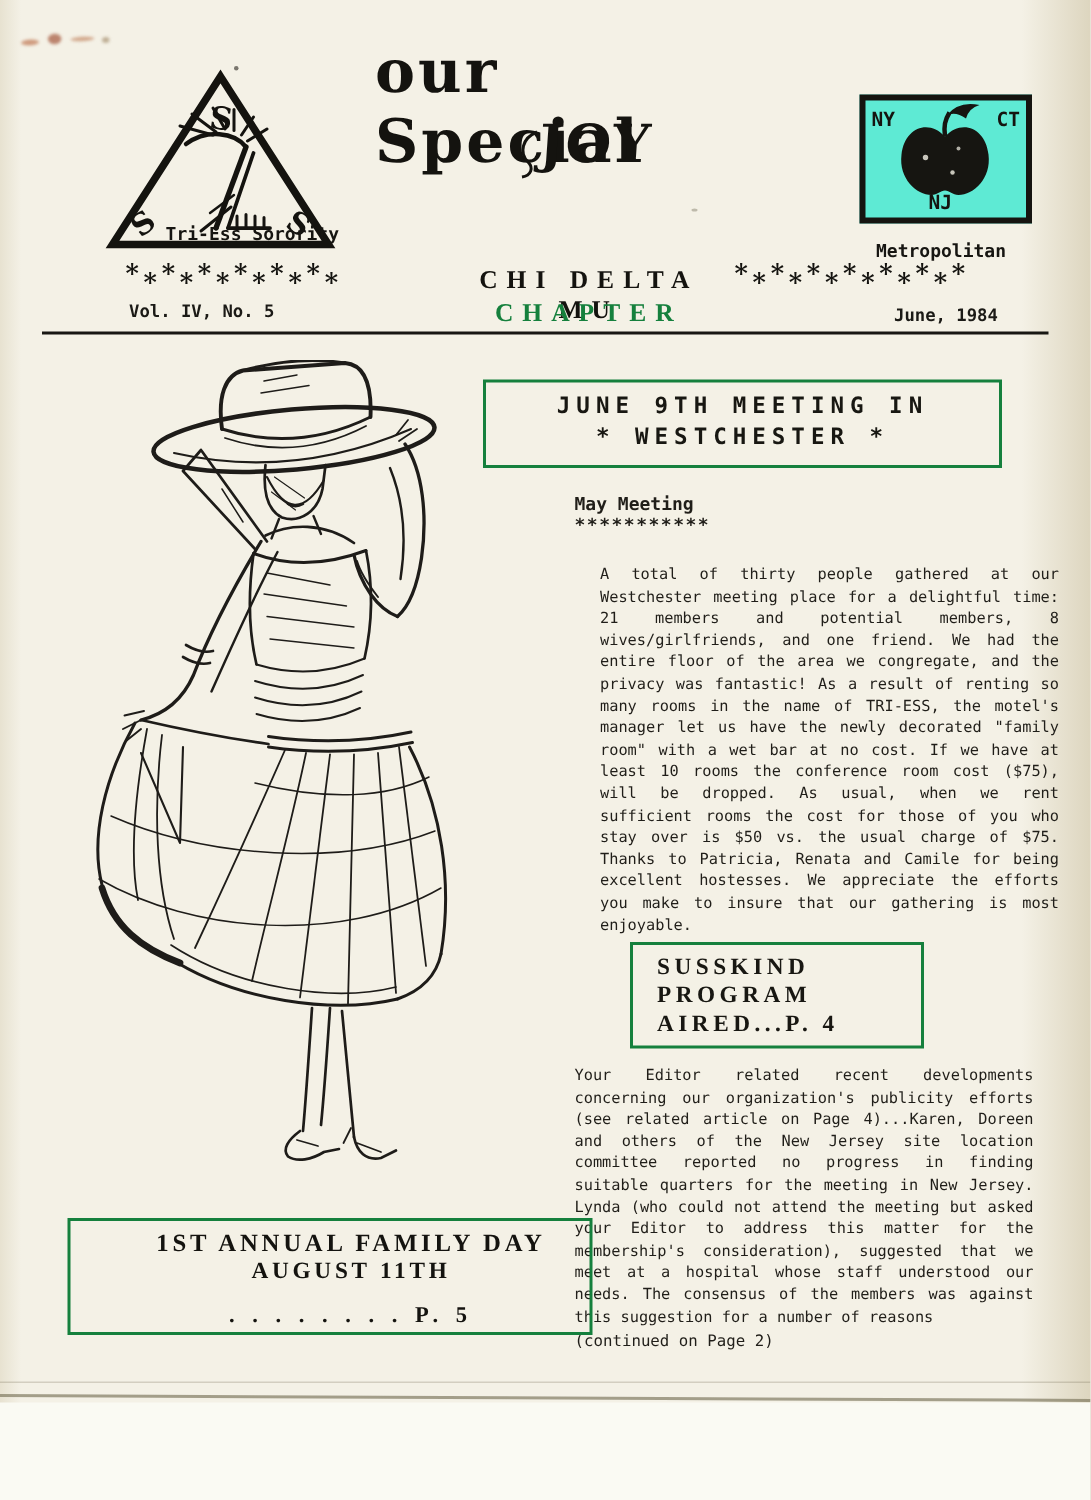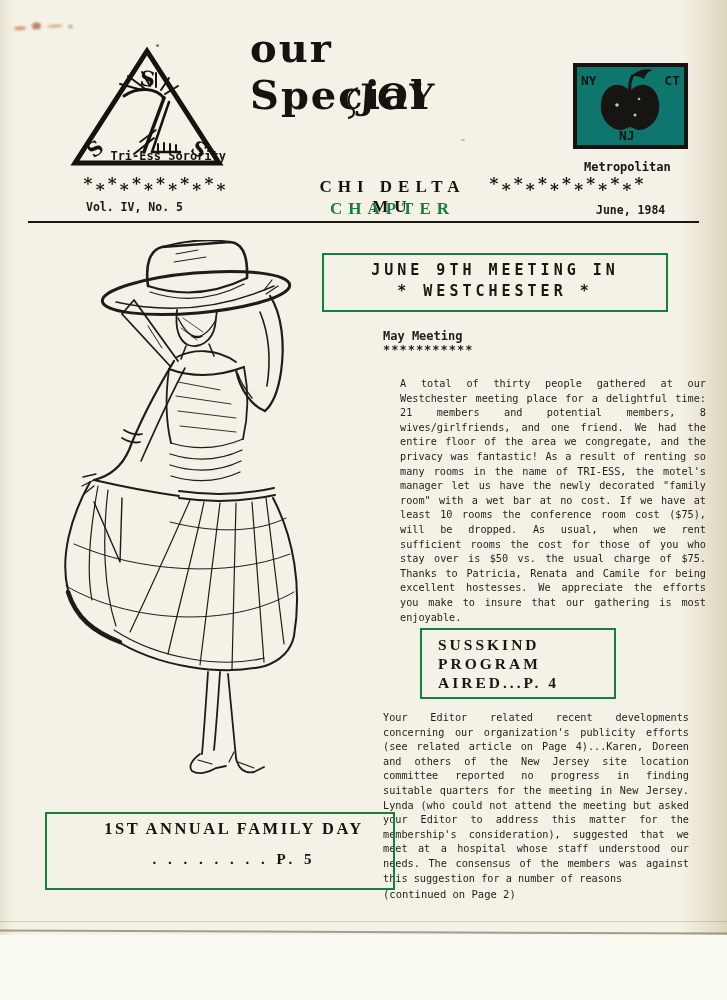--- a/index.html
+++ b/index.html
@@ -26,21 +26,21 @@
   .title-main{position:absolute;left:250px;top:24px;width:260px;
         font-family:"DejaVu Serif",serif;font-size:40px;font-weight:600;letter-spacing:2px;color:#14130f;}
   .title-joy{position:absolute;left:352px;top:76px;width:90px;text-align:center;
         font-family:"DejaVu Serif",serif;font-size:35px;font-weight:600;letter-spacing:1px;color:#14130f;transform:skewX(-4deg);}
   .joy-swash{position:absolute;left:344px;top:86px;}
 
   .tri-logo{position:absolute;left:68px;top:46px;}
   .tri-caption{position:absolute;left:76px;top:149px;width:150px;
         font-size:12px;font-weight:bold;letter-spacing:0;color:#161511;text-align:right;}
   .apple-box{position:absolute;left:573px;top:63px;width:107px;height:78px;
-        border:4px solid #151410;background:#0f766e;}
+        border:4px solid #151410;background:#5eead4;}
   .apple-box .lbl{position:absolute;font-size:13px;font-weight:bold;color:#151410;font-family:"DejaVu Sans Mono",monospace;}
   .lbl-ny{left:4px;top:6px;} .lbl-ct{right:4px;top:6px;} .lbl-nj{left:42px;bottom:2px;}
   .apple-caption{position:absolute;left:584px;top:160px;width:120px;
         font-size:12px;font-weight:bold;color:#161511;}
 
   
   .stars{position:absolute;top:176px;height:20px;font-family:"DejaVu Serif",serif;
         font-size:17px;font-weight:bold;color:#14130f;white-space:nowrap;}
   .stars span{display:inline-block;margin:0 1.6px;}
   .st-up{transform:translateY(-3px);} .st-dn{transform:translateY(3px);}
@@ -242,16 +242,17 @@
     <div>SUSSKIND</div>
     <div>PROGRAM</div>
     <div>AIRED...P. 4</div>
   </div>
 
   <div class="col para para2">Your Editor related recent developments concerning our organization's publicity efforts (see related article on Page 4)...Karen, Doreen and others of the New Jersey site location committee reported no progress in finding suitable quarters for the meeting in New Jersey.  Lynda (who could not attend the meeting but asked your Editor to address this matter for the membership's consideration), suggested that we meet at a hospital whose staff understood our needs.  The consensus of the members was against this suggestion for a number of reasons</div>
   <div class="col continued">(continued on Page 2)</div>
 
   <div class="box family-box">
     <div class="family-line1">1ST ANNUAL FAMILY DAY</div>
+    <div class="family-line2">AUGUST 11TH</div>
     <div class="family-line3">. . . . . . . . P.  5</div>
   </div>
 
 </div>
 
 </body></html>

